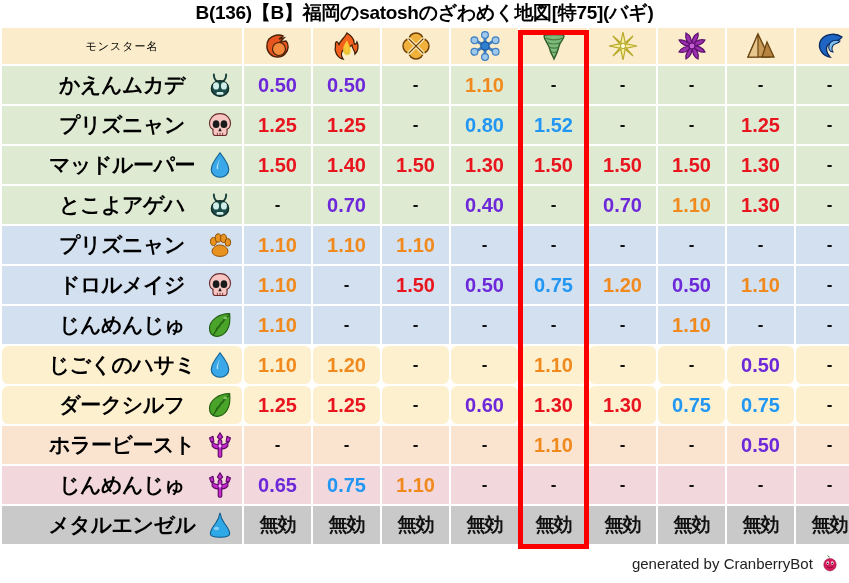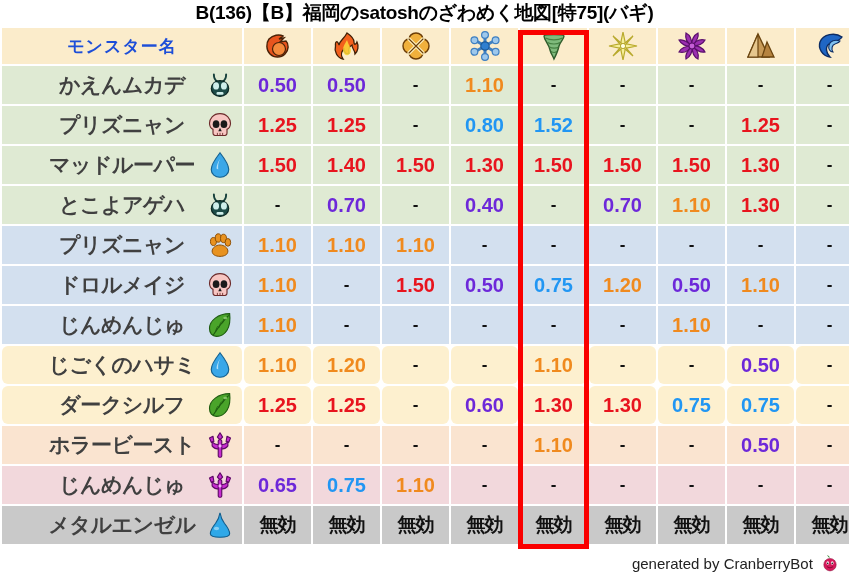--- a/index.html
+++ b/index.html
@@ -39,23 +39,23 @@
   }
   col.c-name  { width: 240px; }
   col.c-data  { width: 67px;  }
 
   
   tr.head-row th {
     height: 36px;
     background: #fbeccb;
   }
   th.name-head {
-    font-size: 17px;
-    font-weight: bold;
-    color: #1d4ed8;
+    font-size: 11px;
+    font-weight: normal;
+    color: #000000;
     letter-spacing: 1px;
   }
   .elem-icon {
     display: inline-block;
     width: 32px;
     height: 32px;
     line-height: 32px;
     font-size: 25px;
     vertical-align: middle;
   }
@@ -63,21 +63,21 @@
   
   tr.data-row td { height: 38px; }
   td.mname {
     text-align: left;
     position: relative;
     padding-left: 10px;
   }
   .mname-text {
     font-size: 21px;
     font-weight: bold;
-    color: #404040;
+    color: #000000;
     letter-spacing: -0.5px;
     display: inline-block;
     vertical-align: middle;
   }
   .mtype-icon {
     position: absolute;
     right: 8px;
     top: 50%;
     transform: translateY(-50%);
     width: 28px;

